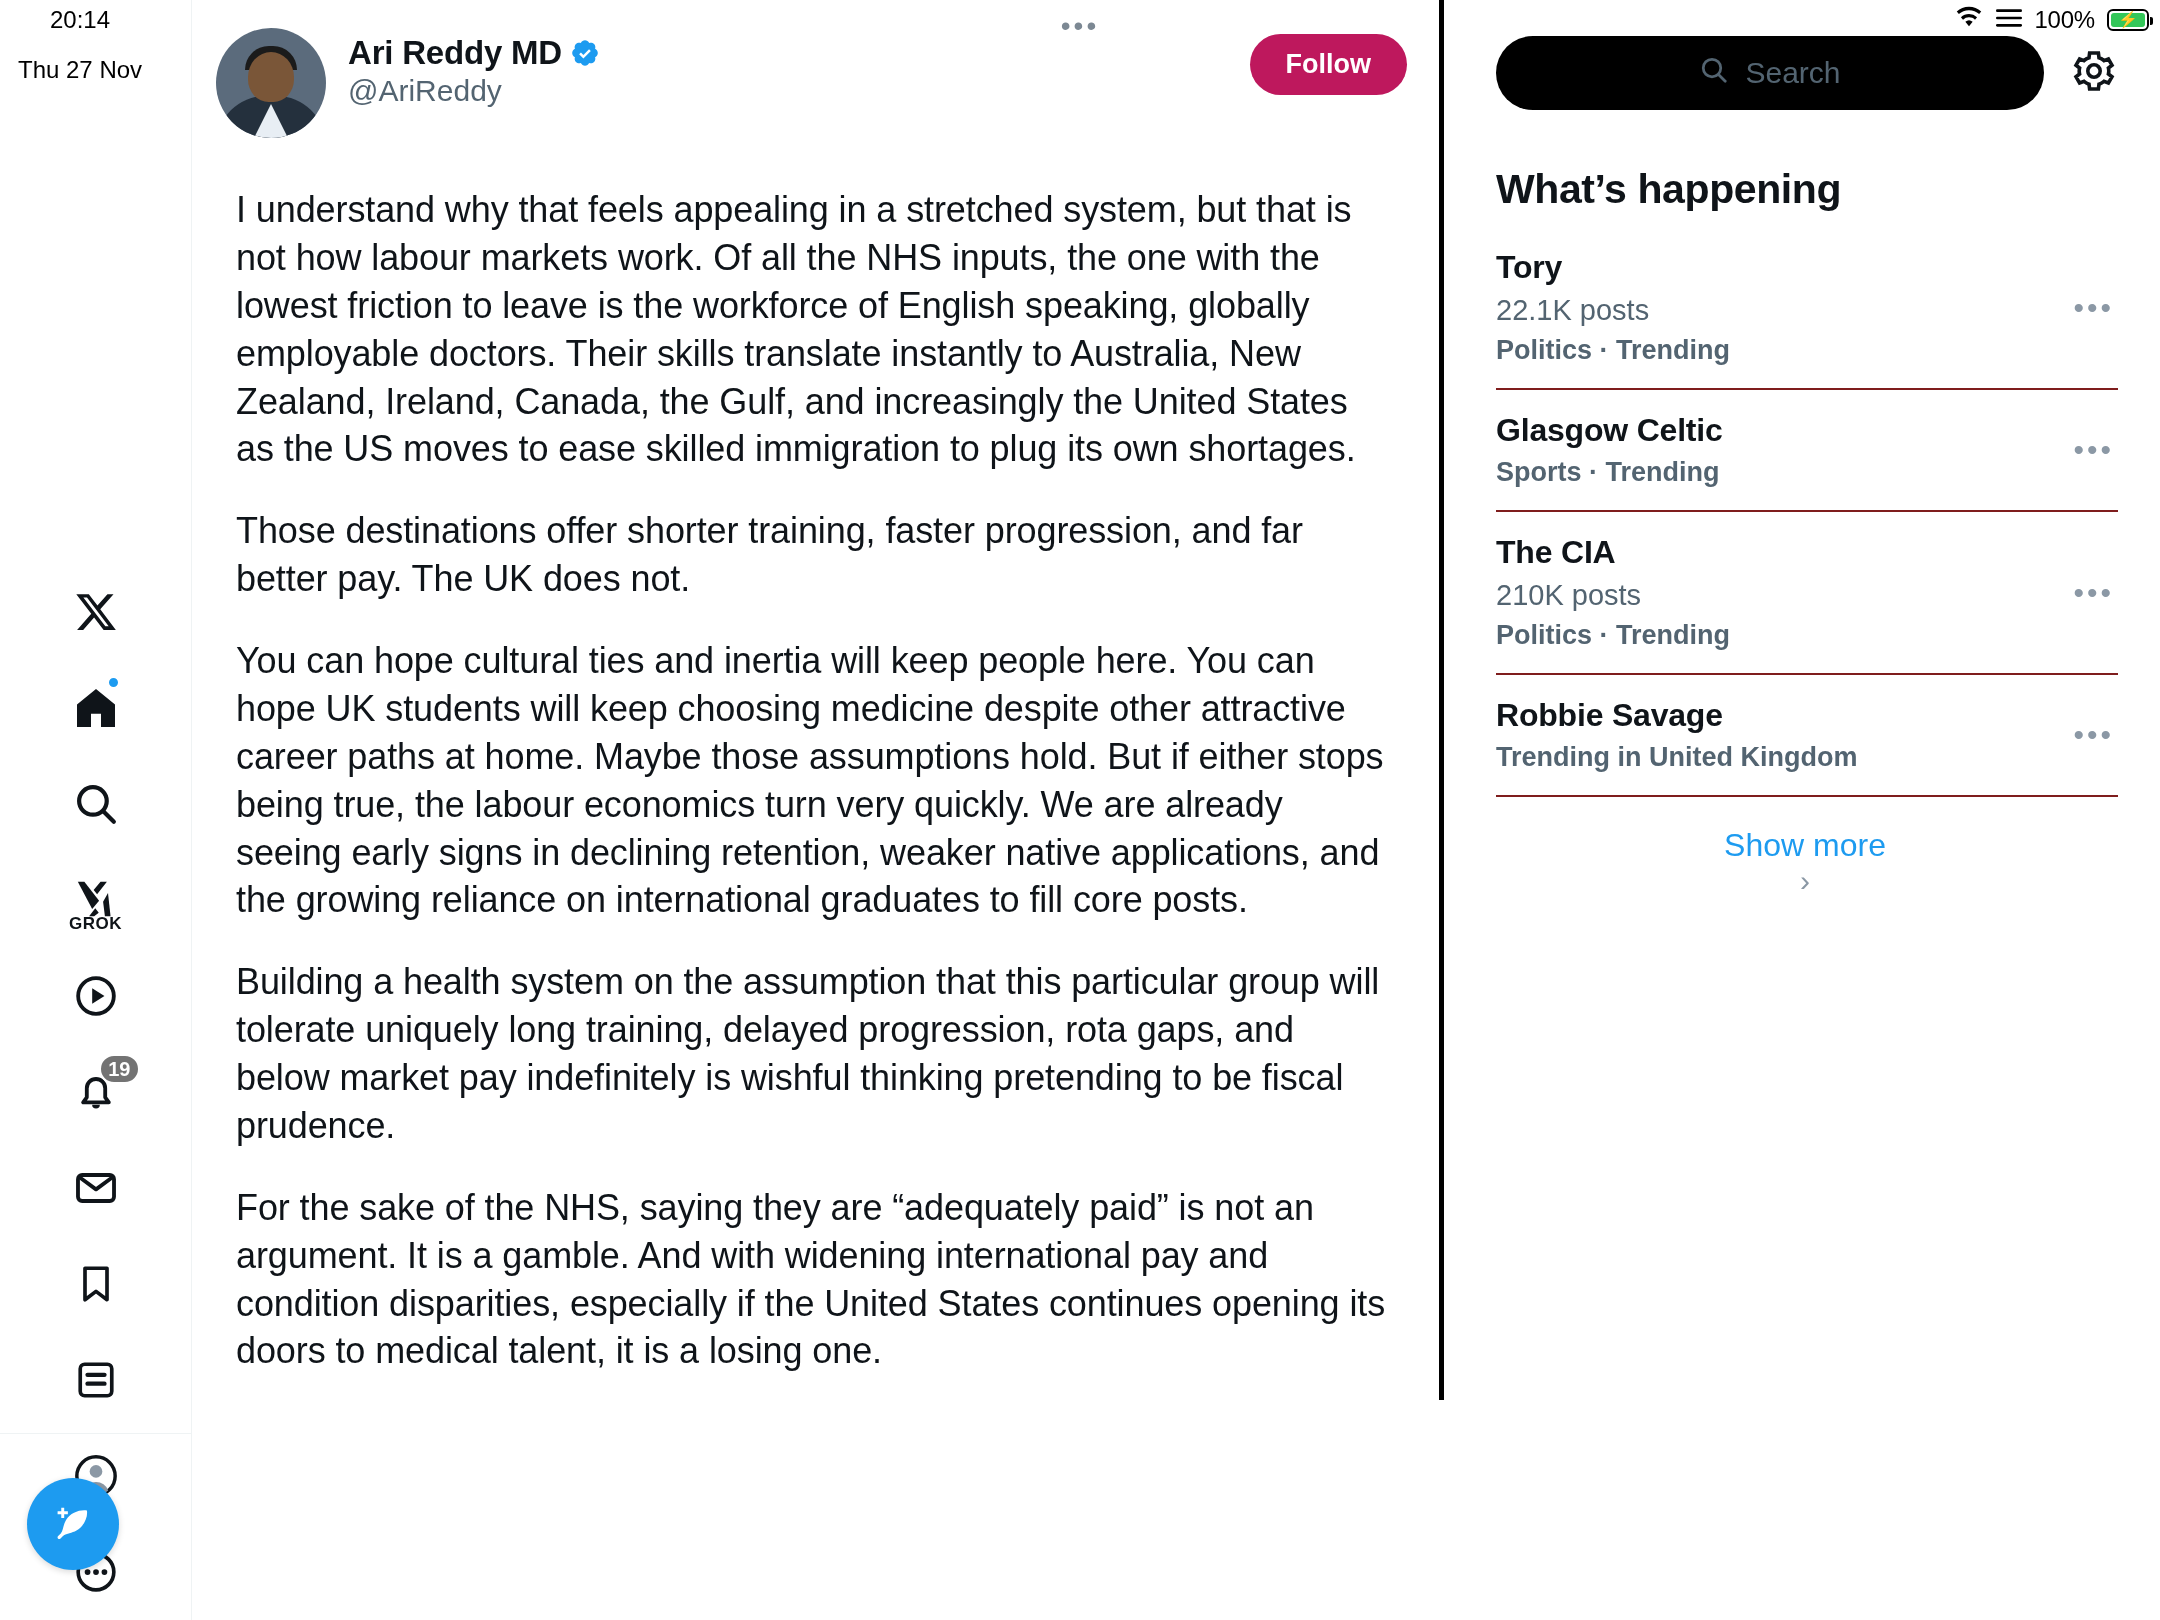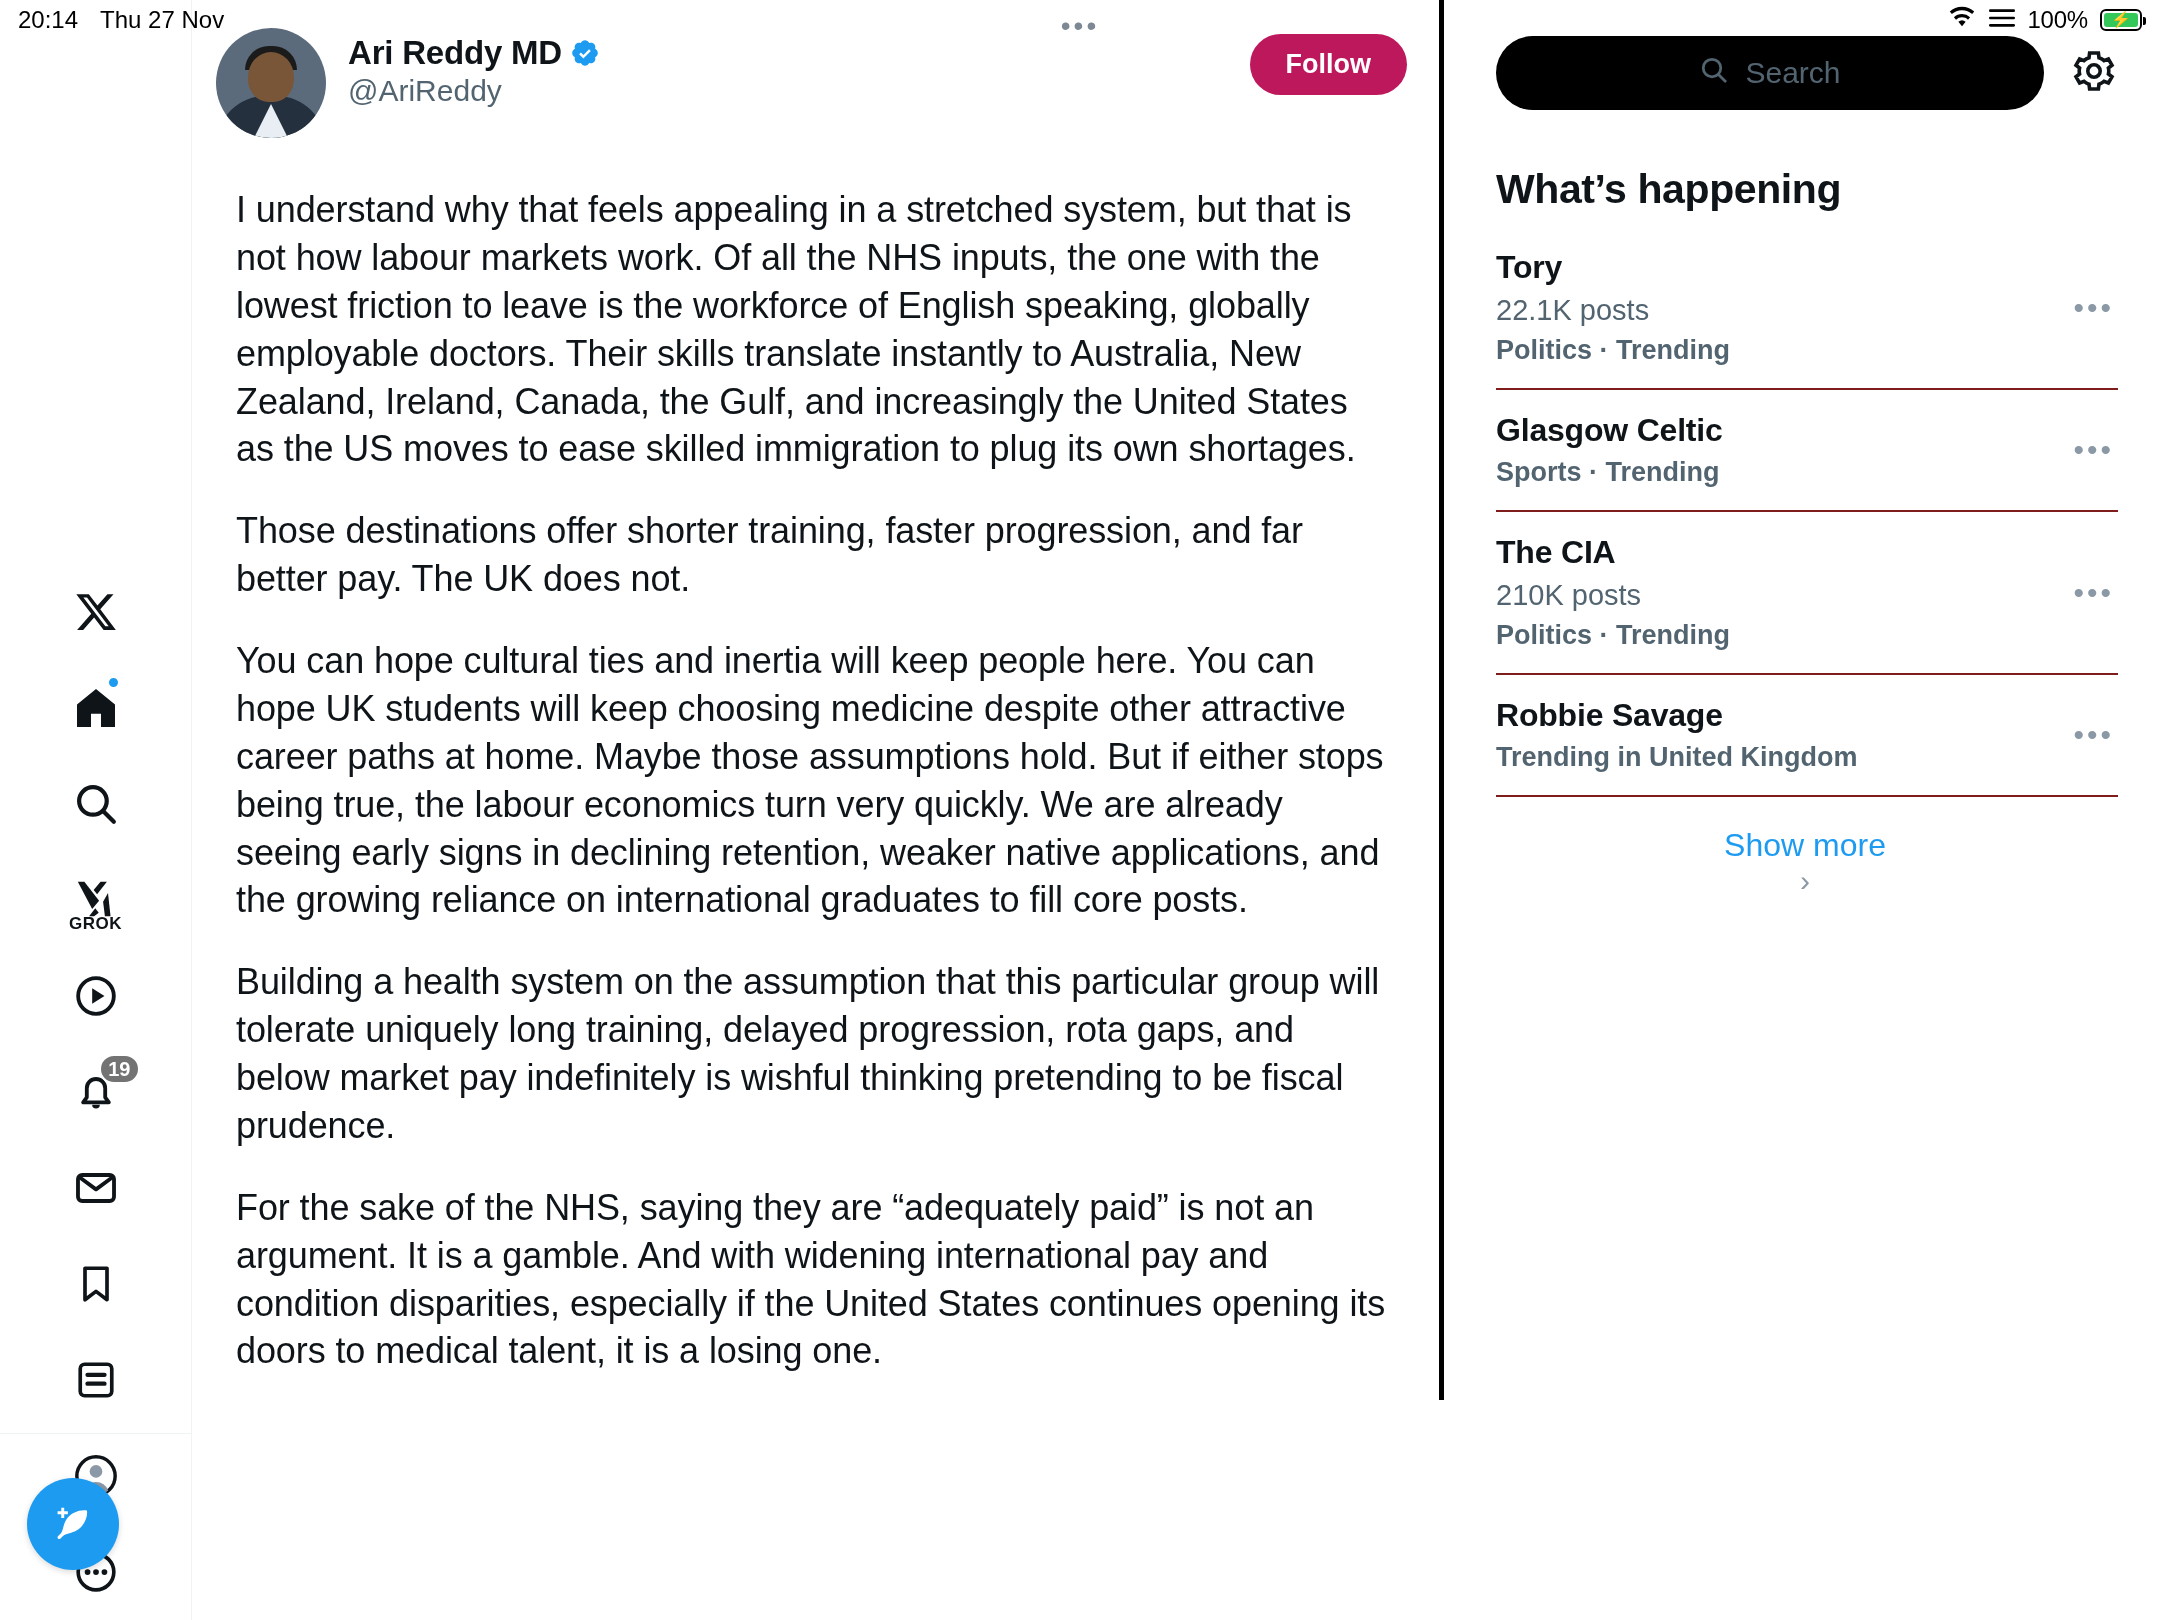--- a/index.html
+++ b/index.html
@@ -14,24 +14,24 @@
 
   
   .statusbar {
     position: absolute; top: 0; left: 0; width: 2160px; height: 40px;
     display: flex; align-items: center; z-index: 50;
     pointer-events: none;
   }
   .status-left {
     position: absolute; left: 18px; top: 6px;
     display: flex; align-items: center; gap: 22px;
-    font-size: 24px; color: #000; font-weight: 400;
+    font-size: 24px; color: #000; font-weight: 400; flex-direction: column;
   }
   .status-right {
-    position: absolute; right: 18px; top: 6px;
+    position: absolute; right: 11px; top: 6px;
     display: flex; align-items: center; gap: 12px;
     font-size: 24px; color: #000;
   }
   .battery-pct { font-size: 24px; letter-spacing: -0.2px; }
   .battery {
     width: 42px; height: 22px; border: 2px solid #000; border-radius: 6px;
     position: relative; display: inline-block;
     background: #fff;
   }
   .battery::after {

